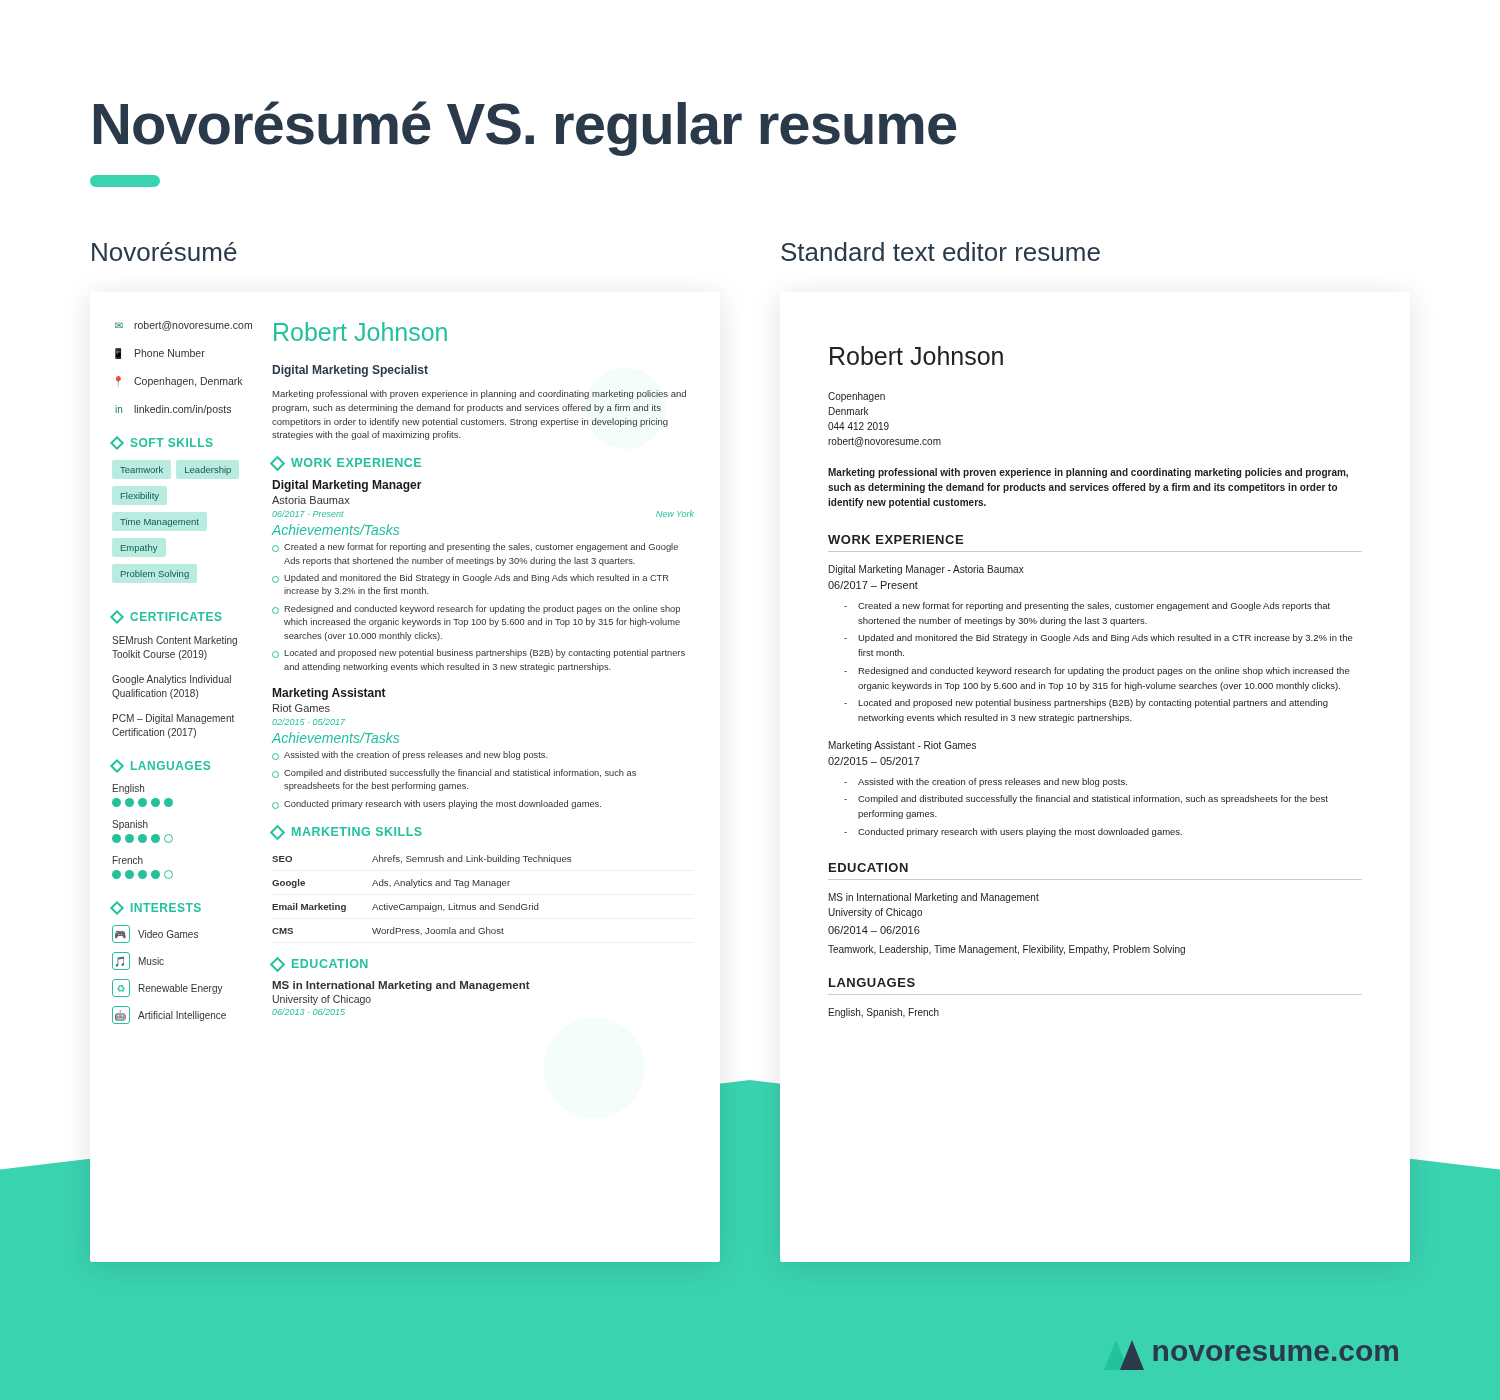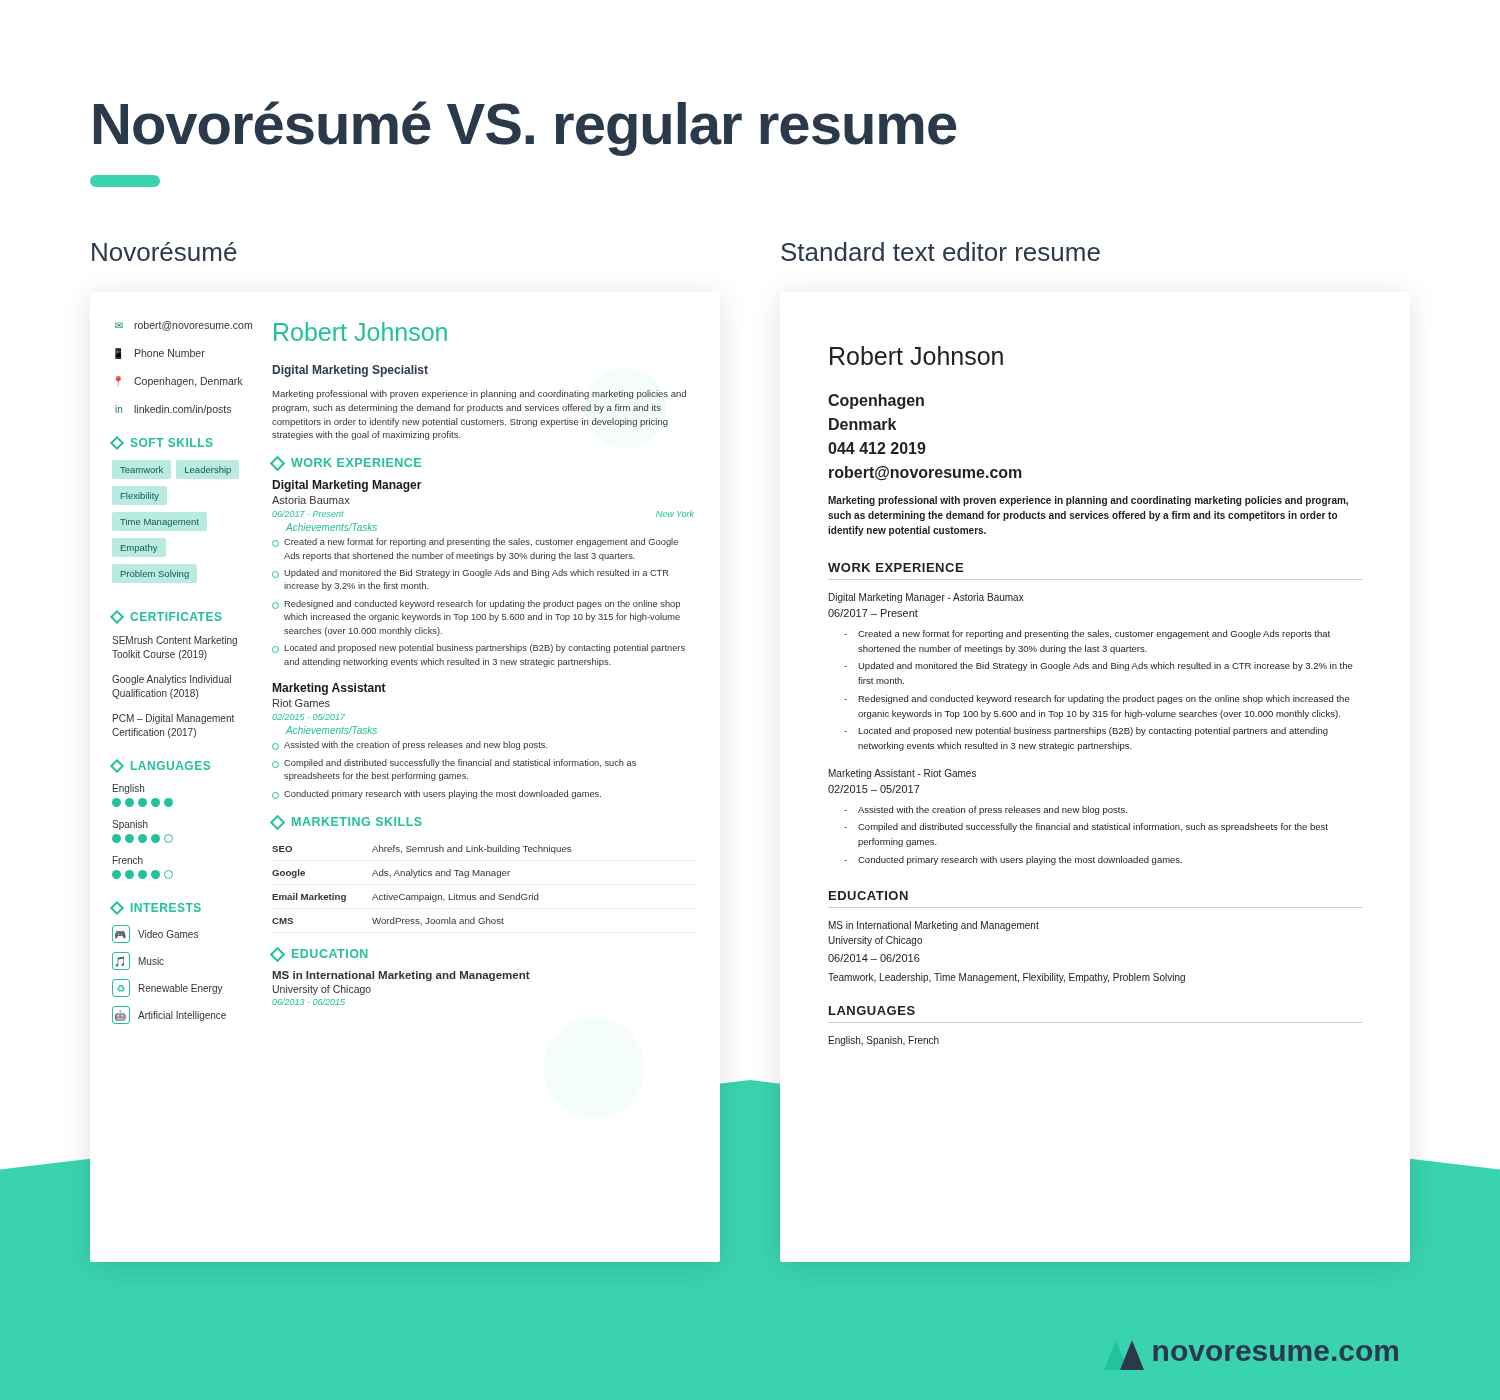--- a/index.html
+++ b/index.html
@@ -122,21 +122,21 @@
 .mhead {
   display:flex; align-items:center;
   color:#23c19c; font-weight:700; font-size:12.5px;
   letter-spacing:0.5px; text-transform:uppercase;
   margin: 14px 0 8px 0;
 }
 .mhead .diamond { width:11px; height:11px; border:2px solid #23c19c; transform:rotate(45deg); margin-right:8px;}
 .job-title { font-weight:700; font-size:12px; color:#1a1a1a;}
 .company { font-size:11px; margin-top:2px;}
 .meta { display:flex; justify-content:space-between; font-size:9px; color:#23c19c; font-style:italic; margin:3px 0;}
-.ach { font-size:10px; color:#23c19c; font-style:italic; margin-bottom:3px;margin-left:14px;}
+.ach { font-size:14px; color:#23c19c; font-style:italic; margin-bottom:3px;}
 .novo ul { list-style:none; padding-left:0; }
 .novo ul li {
   position:relative; padding-left:12px; font-size:9.3px; line-height:1.45;
   margin-bottom:4px;
 }
 .novo ul li::before {
   content:''; position:absolute; left:0; top:4px;
   width:5px; height:5px; border:1px solid #23c19c; border-radius:50%;
 }
 .skill-row { display:flex; font-size:9.7px; padding:6px 0; border-bottom:1px solid #eee;}
@@ -146,21 +146,21 @@
 .edu-date { font-size:9px; color:#23c19c; font-style:italic; margin-top:2px;}
 
 
 .std {
   padding: 50px 48px;
   font-family: Arial, sans-serif;
   color:#222;
   font-size:10.5px;
 }
 .std h1 { font-size:25px; font-weight:400; margin-bottom:18px;}
-.std .info { font-size:16px; line-height:1.5; font-weight:700; margin-bottom:8px;}
+.std .info { font-size:10px; line-height:1.5; font-weight:400; margin-bottom:16px;}
 .std .summ { font-size:10px; line-height:1.5; margin-bottom:22px; font-weight:600;}
 .std h2 {
   font-size:13px; font-weight:700; letter-spacing:0.5px;
   border-bottom:1px solid #ccc; padding-bottom:4px; margin:20px 0 12px 0;
 }
 .std .role { font-size:10px; font-weight:400; margin-bottom:4px;}
 .std .rdate { font-size:11px; margin-bottom:8px;}
 .std ul { padding-left:30px; margin-bottom:14px;}
 .std ul li { font-size:9.5px; line-height:1.55; margin-bottom:3px; list-style:none; position:relative;}
 .std ul li::before { content:'-'; position:absolute; left:-14px;}

